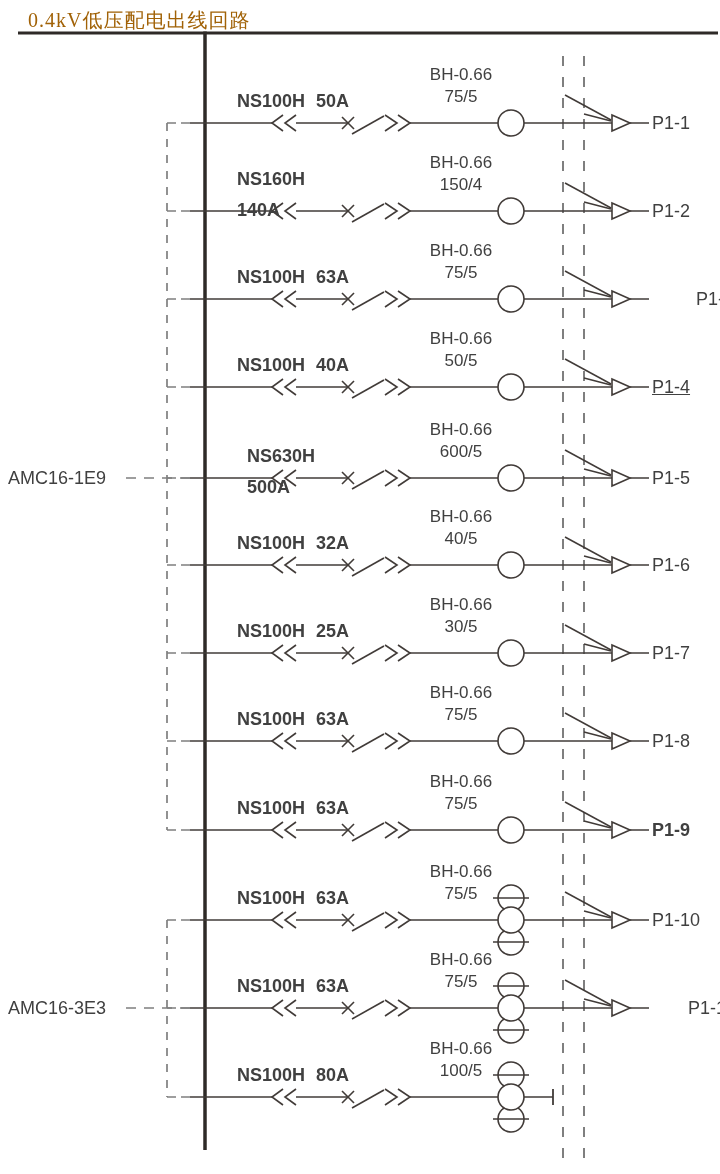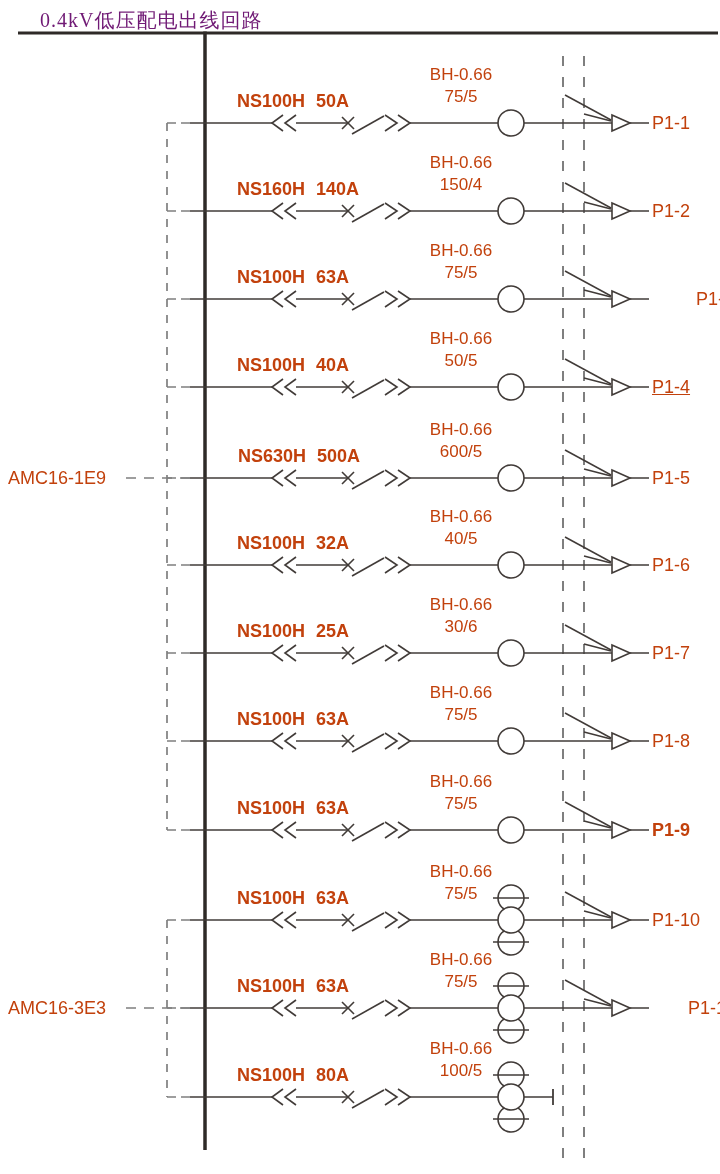--- a/index.html
+++ b/index.html
@@ -2,26 +2,26 @@
 <html><head>
 <meta charset="utf-8">
 <style>
   html,body{margin:0;padding:0;background:#ffffff;}
   #stage{
     position:relative;width:720px;height:1174px;background:#ffffff;overflow:hidden;
     font-family:"Liberation Sans", sans-serif;
   }
   #wires{position:absolute;left:0;top:0;}
   #labels{position:absolute;left:0;top:0;width:720px;height:1174px;}
-  .t{position:absolute;font:18px "Liberation Sans", sans-serif;color:#c2410c;white-space:nowrap;line-height:20px;}
+  .t{position:absolute;font:18px "Liberation Sans", sans-serif;color:#404040;white-space:nowrap;line-height:20px;}
   .breaker{display:flex;gap:11px;font-weight:bold;}
   .ctbox{width:124px;text-align:center;font-size:17px;line-height:22px;}
   #title{
-    position:absolute;left:40px;top:7px;
-    font:20px "Liberation Serif", serif;color:#701a75;letter-spacing:1px;white-space:nowrap;
+    position:absolute;left:28px;top:7px;
+    font:20px "Liberation Serif", serif;color:#a16207;letter-spacing:1px;white-space:nowrap;
   }
 </style>
 </head>
 <body>
 
 <div id="stage">
   <svg id="wires" width="720" height="1174" viewBox="0 0 720 1174">
       <line x1="18" y1="33" x2="718" y2="33" stroke="#2e2a27" stroke-width="3" stroke-linecap="butt" fill="none"></line>
       <line x1="205" y1="31.5" x2="205" y2="1150" stroke="#2e2a27" stroke-width="3.5" stroke-linecap="butt" fill="none"></line>
       <line x1="563" y1="56" x2="563" y2="1162" stroke="#7f7f7f" stroke-width="2" stroke-linecap="butt" fill="none" stroke-dasharray="10 11"></line>
@@ -266,21 +266,21 @@
       <div class="t" style="left: 8px; top: 998px; text-align: right;">AMC16-3E3</div>
       <div class="t breaker" style="left: 237px; top: 91px;">
         <span>NS100H</span>
         <span>50A</span>
       </div>
       <div class="t ctbox" style="left: 399px; top: 64px;">
         <div>BH-0.66</div>
         <div>75/5</div>
       </div>
       <div class="t" style="left: 652px; top: 113px;">P1-1</div>
-      <div class="t breaker" style="left: 237px; top: 179px;">
+      <div class="t breaker" style="left: 237px; top: 169px; flex-direction: column;">
         <span>NS160H</span>
         <span>140A</span>
       </div>
       <div class="t ctbox" style="left: 399px; top: 152px;">
         <div>BH-0.66</div>
         <div>150/4</div>
       </div>
       <div class="t" style="left: 652px; top: 201px;">P1-2</div>
       <div class="t breaker" style="left: 237px; top: 267px;">
         <span>NS100H</span>
@@ -293,21 +293,21 @@
       <div class="t" style="left: 652px; top: 289px; margin-left: 44px;">P1-3</div>
       <div class="t breaker" style="left: 237px; top: 355px;">
         <span>NS100H</span>
         <span>40A</span>
       </div>
       <div class="t ctbox" style="left: 399px; top: 328px;">
         <div>BH-0.66</div>
         <div>50/5</div>
       </div>
       <div class="t" style="left: 652px; top: 377px; text-decoration: underline;">P1-4</div>
-      <div class="t breaker" style="left: 238px; top: 446px;">
+      <div class="t breaker" style="left: 247px; top: 446px; flex-direction: column;">
         <span>NS630H</span>
         <span>500A</span>
       </div>
       <div class="t ctbox" style="left: 399px; top: 419px;">
         <div>BH-0.66</div>
         <div>600/5</div>
       </div>
       <div class="t" style="left: 652px; top: 468px;">P1-5</div>
       <div class="t breaker" style="left: 237px; top: 533px;">
         <span>NS100H</span>
@@ -317,21 +317,21 @@
         <div>BH-0.66</div>
         <div>40/5</div>
       </div>
       <div class="t" style="left: 652px; top: 555px;">P1-6</div>
       <div class="t breaker" style="left: 237px; top: 621px;">
         <span>NS100H</span>
         <span>25A</span>
       </div>
       <div class="t ctbox" style="left: 399px; top: 594px;">
         <div>BH-0.66</div>
-        <div>30/6</div>
+        <div>30/5</div>
       </div>
       <div class="t" style="left: 652px; top: 643px;">P1-7</div>
       <div class="t breaker" style="left: 237px; top: 709px;">
         <span>NS100H</span>
         <span>63A</span>
       </div>
       <div class="t ctbox" style="left: 399px; top: 682px;">
         <div>BH-0.66</div>
         <div>75/5</div>
       </div>

